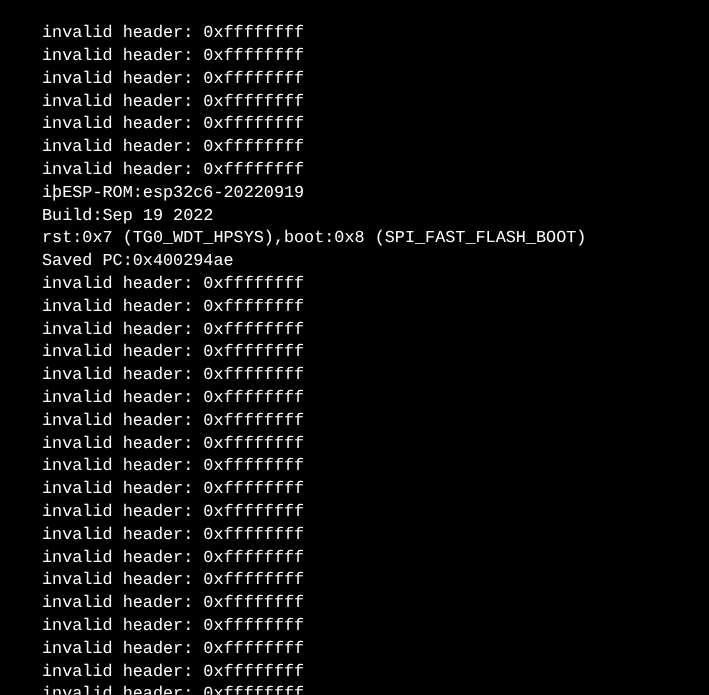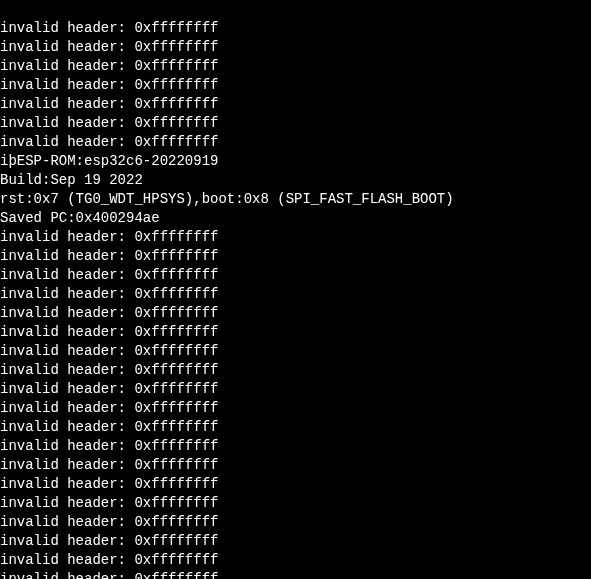--- a/index.html
+++ b/index.html
@@ -16,19 +16,20 @@
       width: 591px;
       height: 579px;
       overflow: hidden;
       padding: 0;
     }
     .terminal-output {
       white-space: pre;
     }
     .line {
       display: block;
+      padding-left: 35px;
     }
   </style>
 </head>
 <body>
 
 <div class="terminal-output" id="terminal-container">
 <span class="line">invalid header: 0xffffffff</span><span class="line">invalid header: 0xffffffff</span><span class="line">invalid header: 0xffffffff</span><span class="line">invalid header: 0xffffffff</span><span class="line">invalid header: 0xffffffff</span><span class="line">invalid header: 0xffffffff</span><span class="line">invalid header: 0xffffffff</span><span class="line">iþESP-ROM:esp32c6-20220919</span><span class="line">Build:Sep 19 2022</span><span class="line">rst:0x7 (TG0_WDT_HPSYS),boot:0x8 (SPI_FAST_FLASH_BOOT)</span><span class="line">Saved PC:0x400294ae</span><span class="line">invalid header: 0xffffffff</span><span class="line">invalid header: 0xffffffff</span><span class="line">invalid header: 0xffffffff</span><span class="line">invalid header: 0xffffffff</span><span class="line">invalid header: 0xffffffff</span><span class="line">invalid header: 0xffffffff</span><span class="line">invalid header: 0xffffffff</span><span class="line">invalid header: 0xffffffff</span><span class="line">invalid header: 0xffffffff</span><span class="line">invalid header: 0xffffffff</span><span class="line">invalid header: 0xffffffff</span><span class="line">invalid header: 0xffffffff</span><span class="line">invalid header: 0xffffffff</span><span class="line">invalid header: 0xffffffff</span><span class="line">invalid header: 0xffffffff</span><span class="line">invalid header: 0xffffffff</span><span class="line">invalid header: 0xffffffff</span><span class="line">invalid header: 0xffffffff</span><span class="line">invalid header: 0xffffffff</span></div>
 
 </body></html>

